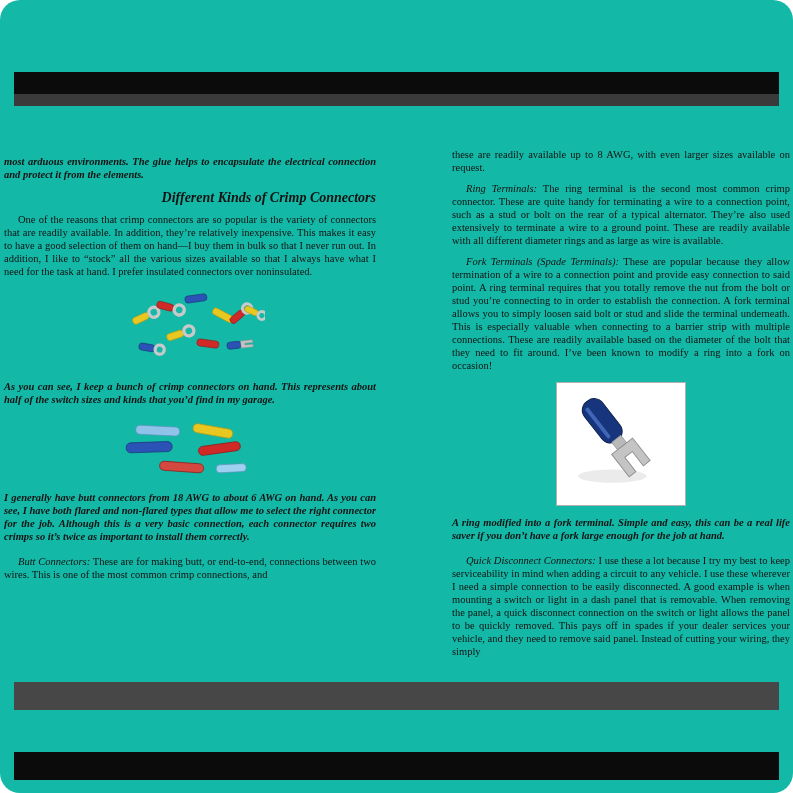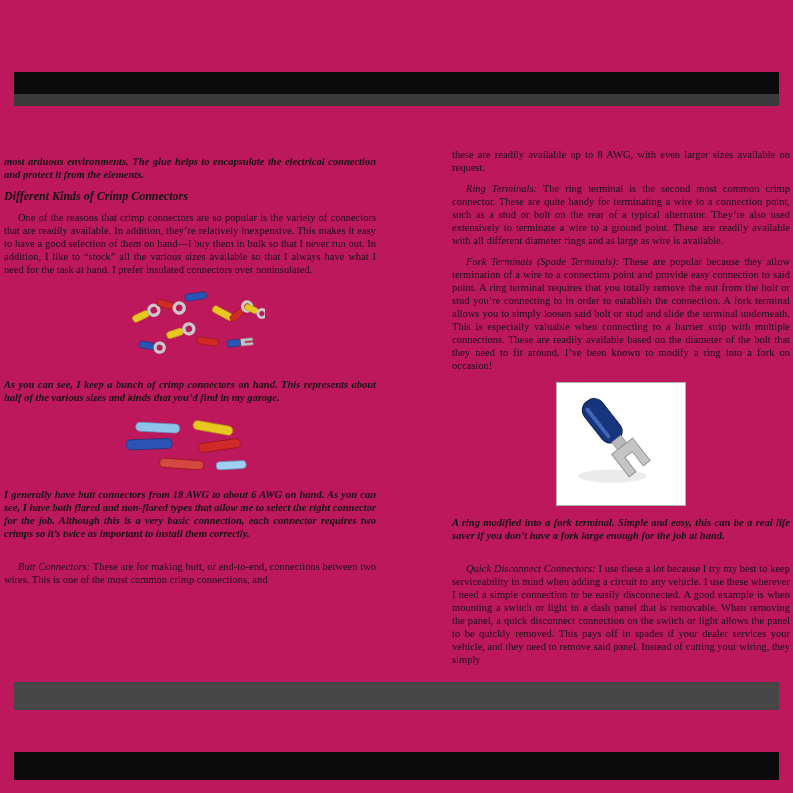--- a/index.html
+++ b/index.html
@@ -1,39 +1,39 @@
 <!DOCTYPE html>
 <html><head>
 <meta charset="utf-8">
 <style>
   html,body{margin:0;padding:0;}
   body{
     width:793px;height:793px;position:relative;background:#ffffff;
     font-family:"Liberation Serif", serif;color:#121212;
     -webkit-font-smoothing:antialiased;overflow:hidden;
   }
-  .page{position:absolute;inset:0;background:#be185d;overflow:hidden;}
+  .page{position:absolute;inset:0;background:#14b8a6;overflow:hidden;border-radius:20px;}
 
   
   .band{position:absolute;left:14px;right:14px;}
   .band.top-black{top:72px;height:22px;background:#0b0b0b;}
   .band.top-gray{top:94px;height:12px;background:#3a3a3a;}
   .band.bottom-gray{top:682px;height:28px;background:#474747;}
   .band.bottom-black{top:752px;height:28px;background:#0b0b0b;}
 
   .col{position:absolute;font-size:10.5px;line-height:1.24;text-align:justify;}
   .col-left{left:4px;top:155px;width:372px;}
   .col-right{left:452px;top:148px;width:338px;}
 
   p{margin:0 0 8px 0;}
   .caption{font-weight:bold;font-style:italic;}
-  .subhead{font-size:12px;font-weight:bold;font-style:italic;margin:3px 0 7px 0;text-align:left;}
+  .subhead{font-size:14px;font-weight:bold;font-style:italic;margin:3px 0 7px 0;text-align:right;}
   .indent{text-indent:14px;font-family:Liberation Serif, serif;}
   .ital{font-style:italic;}
-  .gap-top{margin-top:20px;}
+  .gap-top{margin-top:12px;}
 
   figure{margin:10px auto;display:block;}
   .fig-assort{width:150px;height:82px;}
   .fig-butt{width:152px;height:64px;}
   .fig-fork{width:124px;height:118px;border:1px solid #b0b0b0;background:#fff;padding:2px;}
   figure svg{display:block;}
 </style>
 </head>
 <body>
 
@@ -84,21 +84,21 @@
           <rect x="0" y="-3.5" width="14" height="7" rx="3" fill="#2b52b5" stroke="#163472" stroke-width="0.6"></rect>
           <path d="M14 -3.5 h12 v2.6 h-8 v1.8 h8 v2.6 h-12 z" fill="#c4c4c4" stroke="#8f8f8f" stroke-width="0.5"></path>
         </g>
         <g transform="translate(130,20) rotate(24)">
           <rect x="0" y="-3" width="14" height="6" rx="2.6" fill="#e8c820" stroke="#b79a10" stroke-width="0.6"></rect>
           <circle cx="18.5" cy="0" r="4" fill="none" stroke="#c9c9c9" stroke-width="2.8"></circle>
         </g>
       </svg>
     </figure>
 
-    <p class="caption">As you can see, I keep a bunch of crimp connectors on hand. This represents about half of the various sizes and kinds that you’d find in my garage.</p>
+    <p class="caption">As you can see, I keep a bunch of crimp connectors on hand. This represents about half of the switch sizes and kinds that you’d find in my garage.</p>
 
     <figure class="fig-butt" role="img" aria-label="Insulated butt connectors, flared and non-flared">
       <svg viewBox="0 0 152 64" width="152" height="64">
         <g transform="translate(22,8) rotate(3)">
           <rect width="44" height="9" rx="4.2" fill="#8fc3ea" stroke="#5d93bd" stroke-width="0.7"></rect>
         </g>
         <g transform="translate(80,6) rotate(10)">
           <rect width="40" height="9" rx="4.2" fill="#e8c820" stroke="#b79a10" stroke-width="0.7"></rect>
         </g>
         <g transform="translate(12,26) rotate(-2)">

